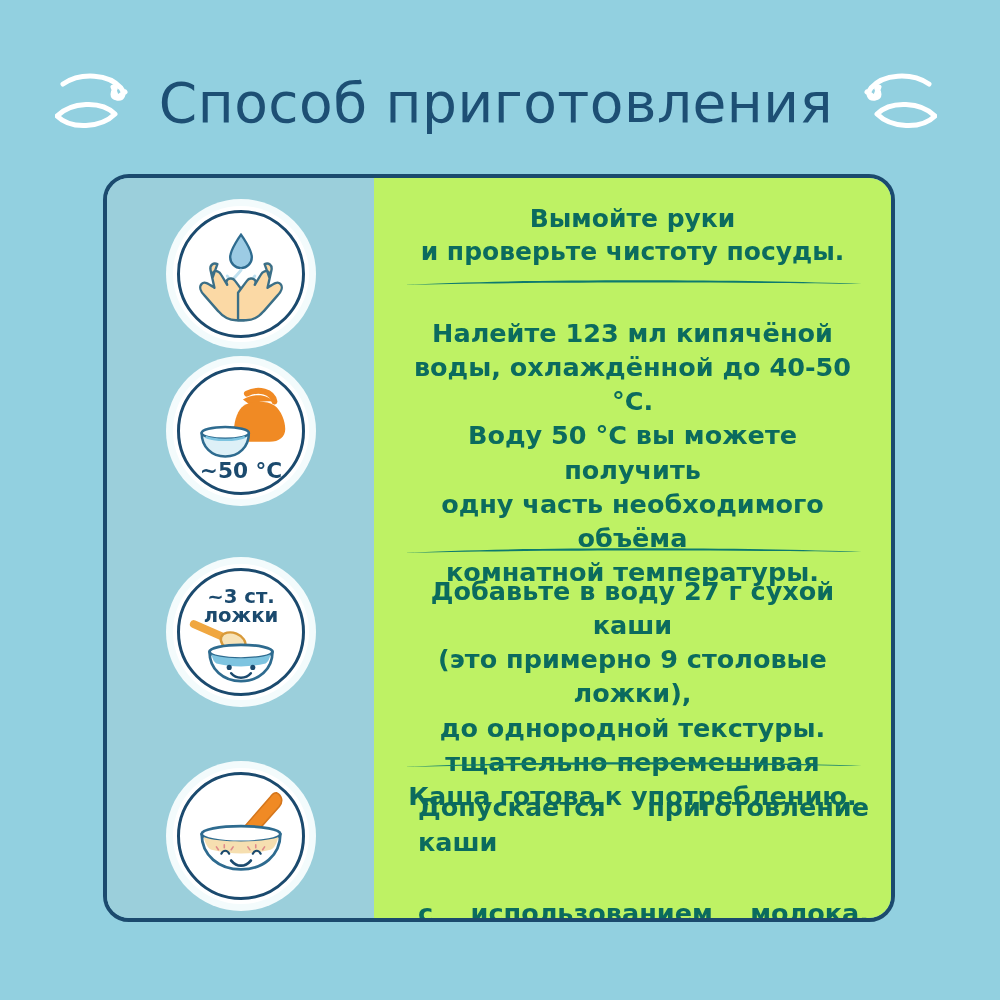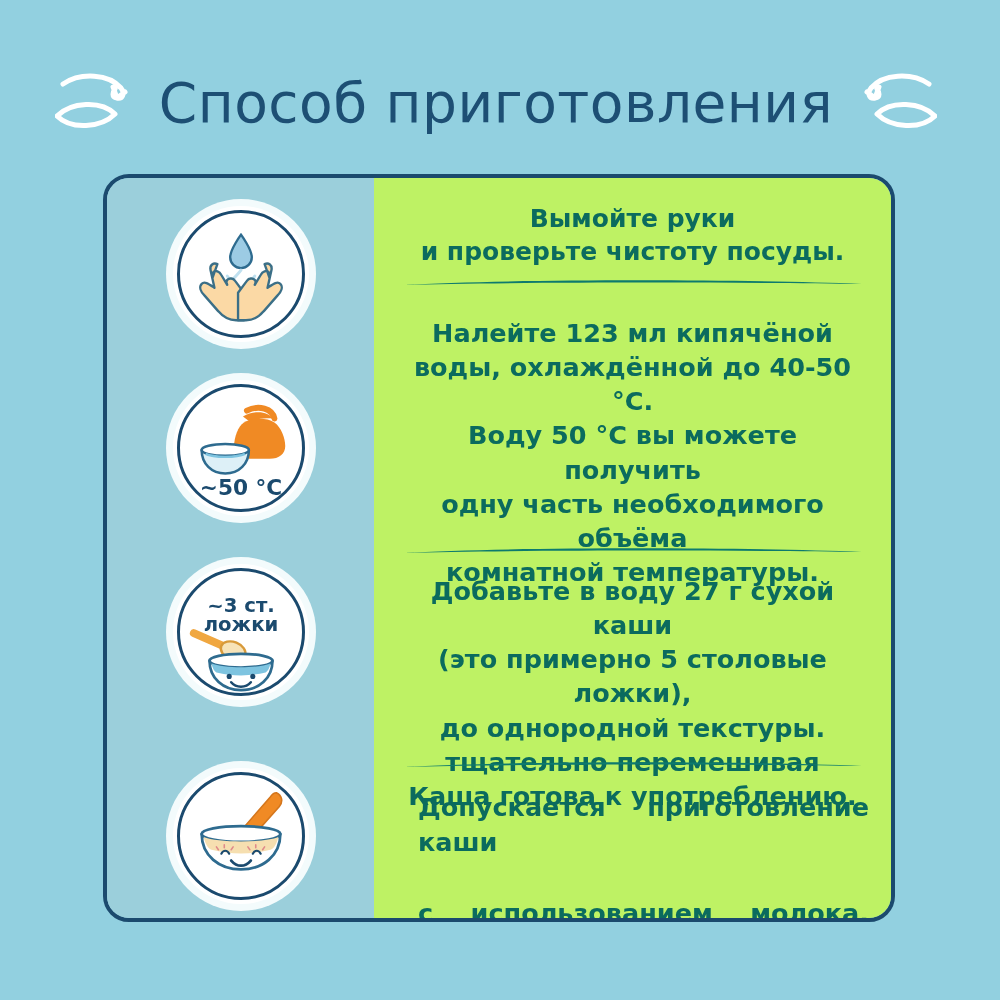--- a/index.html
+++ b/index.html
@@ -84,22 +84,22 @@
   }
   .badge .ring {
     position: absolute;
     inset: 4px;
     border-radius: 50%;
     border: 3px solid #1b4a6e;
     pointer-events: none;
   }
   .badge svg { display: block; }
   .badge-1 { top: 28px; }
-  .badge-2 { top: 202px; }
-  .badge-3 { top: 386px; align-items: flex-end; }
+  .badge-2 { top: 185px; }
+  .badge-3 { top: 386px; }
   .badge-4 { top: 590px; }
 
   
   .step-text {
     position: absolute;
     left: 0;
     width: 100%;
     text-align: center;
     color: #0b6b5e;
     font-family: "DejaVu Sans", sans-serif;
@@ -263,21 +263,21 @@
     </div>
 
     <div class="divider div-2">
       <svg viewBox="0 0 700 10" preserveAspectRatio="none" aria-hidden="true">
         <path d="M2 7 C160 1 520 1 698 6 C520 4 160 4 2 7 Z" fill="#0d7a6e"></path>
       </svg>
     </div>
 
     <div class="step-text step-3">
       <div>Добавьте в воду 27 г сухой каши</div>
-      <div>(это примерно 5 столовые ложки),</div>
+      <div>(это примерно 9 столовые ложки),</div>
       <div>до однородной текстуры.</div>
       <div>тщательно перемешивая</div>
       <div>Каша готова к употреблению.</div>
     </div>
 
     <div class="divider div-3">
       <svg viewBox="0 0 700 10" preserveAspectRatio="none" aria-hidden="true">
         <path d="M2 7 C160 1 520 1 698 6 C520 4 160 4 2 7 Z" fill="#0d7a6e"></path>
       </svg>
     </div>

